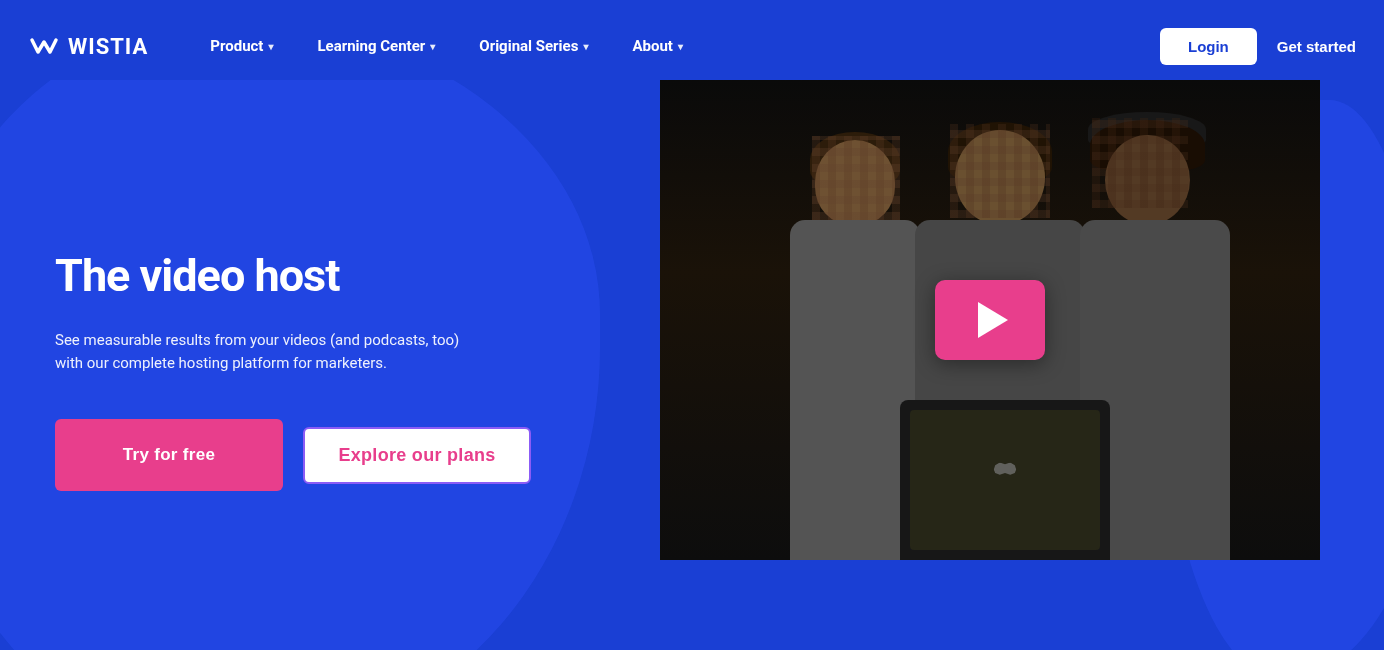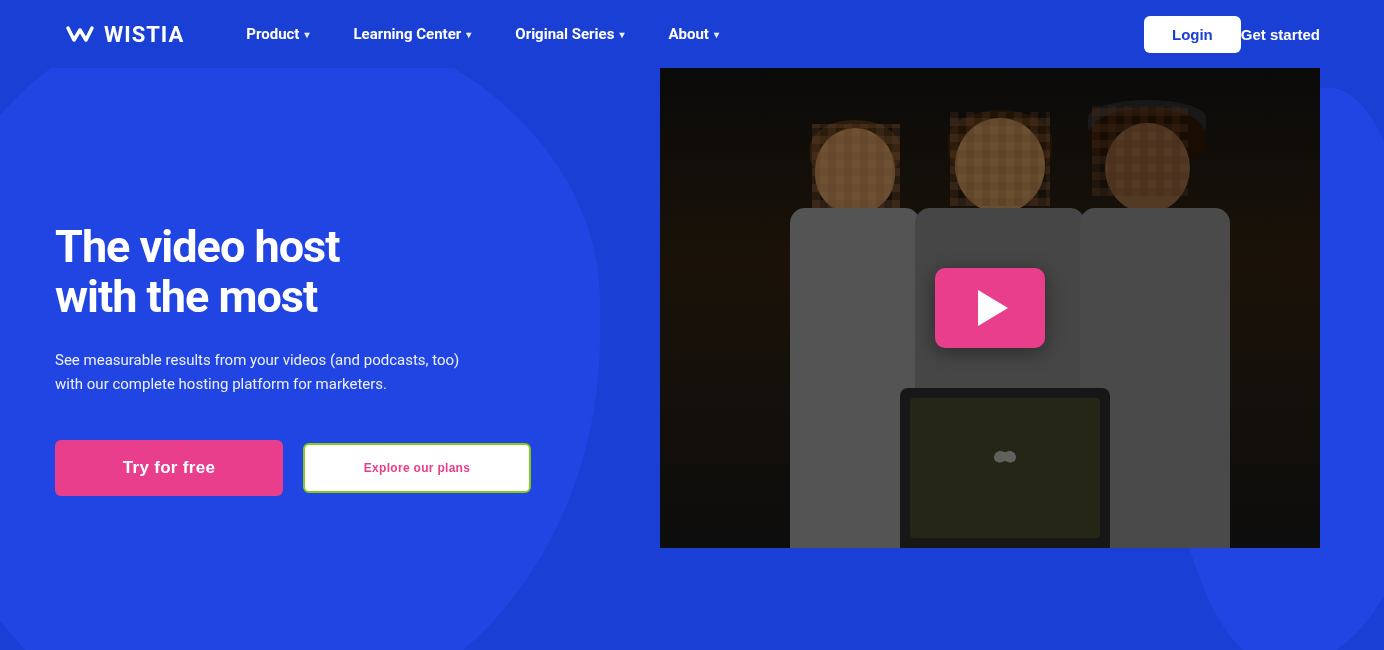--- a/index.html
+++ b/index.html
@@ -11,23 +11,24 @@
       overflow: hidden;
       background: #1a3fd4;
     }
 
     
     nav {
       position: relative;
       z-index: 10;
       display: flex;
       align-items: center;
-      padding: 0 64px;
+      padding: 0 28px;
       height: 68px;
       background: #1a3fd4;
+      margin-top: 12px;
     }
 
     .nav-logo {
       display: flex;
       align-items: center;
       gap: 8px;
       margin-right: 40px;
     }
 
     .nav-logo-icon {
@@ -63,20 +64,21 @@
     }
 
     .chevron {
       font-size: 10px;
       opacity: 0.9;
     }
 
     .nav-actions {
       display: flex;
       align-items: center;
+      gap: 20px;
     }
 
     .btn-login {
       background: white;
       color: #1a3fd4;
       border: none;
       border-radius: 6px;
       padding: 10px 28px;
       font-size: 15px;
       font-weight: 600;
@@ -175,36 +177,36 @@
       display: flex;
       gap: 20px;
       align-items: center;
     }
 
     .btn-try {
       background: #e83e8c;
       color: white;
       border: none;
       border-radius: 6px;
-      padding: 18px 0;
+      padding: 26px 0;
       width: 228px;
       font-size: 17px;
       font-weight: 700;
       cursor: pointer;
       letter-spacing: 0.3px;
     }
 
     .btn-explore {
       background: white;
       color: #e83e8c;
-      border: 2px solid #84cc16;
+      border: 2px solid #8b5cf6;
       border-radius: 6px;
       padding: 16px 0;
       width: 228px;
-      font-size: 12px;
+      font-size: 18px;
       font-weight: 700;
       cursor: pointer;
       letter-spacing: 0.3px;
     }
 
     
     .hero-right {
       position: relative;
       z-index: 2;
       flex: 1;
@@ -472,21 +474,20 @@
     <button class="btn-get-started">Get started</button>
   </div>
 </nav>
 
 <section class="hero">
   <div class="hero-blob-extra"></div>
 
   <div class="hero-left">
     <h1 class="hero-title">
       <span>The video host</span><br>
-      <span>with the most</span>
     </h1>
     <p class="hero-subtitle">See measurable results from your videos (and podcasts, too) with our complete hosting platform for marketers.</p>
     <div class="hero-buttons">
       <button class="btn-try">Try for free</button>
       <button class="btn-explore">Explore our plans</button>
     </div>
   </div>
 
   <div class="hero-right">
     <div class="video-container">

